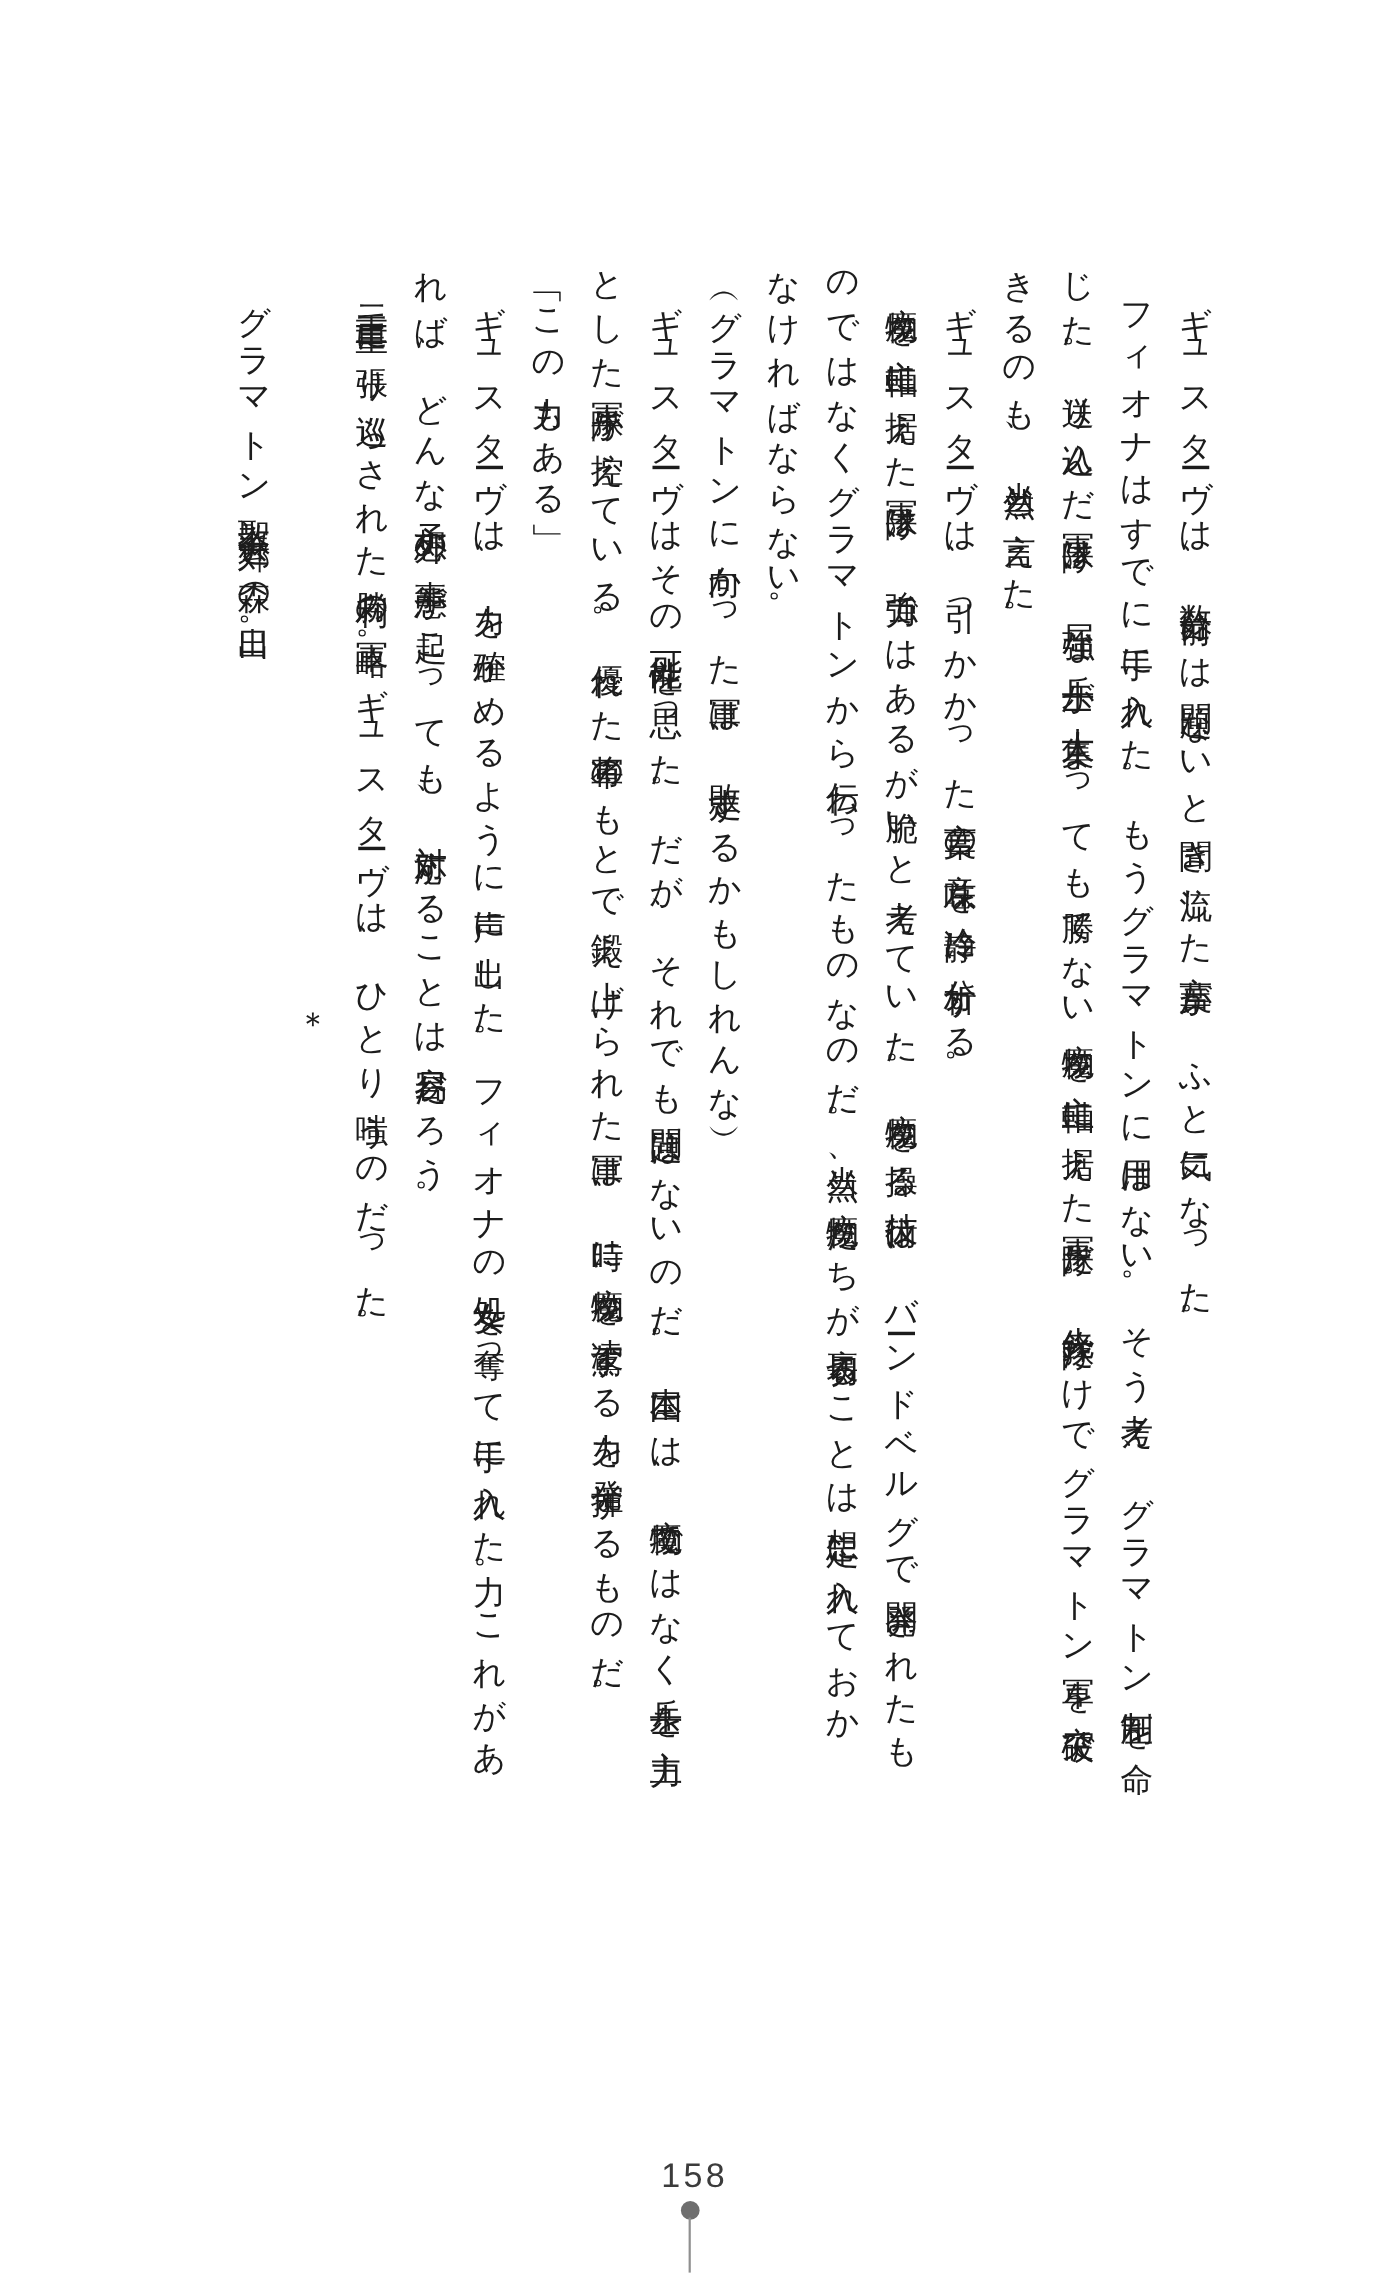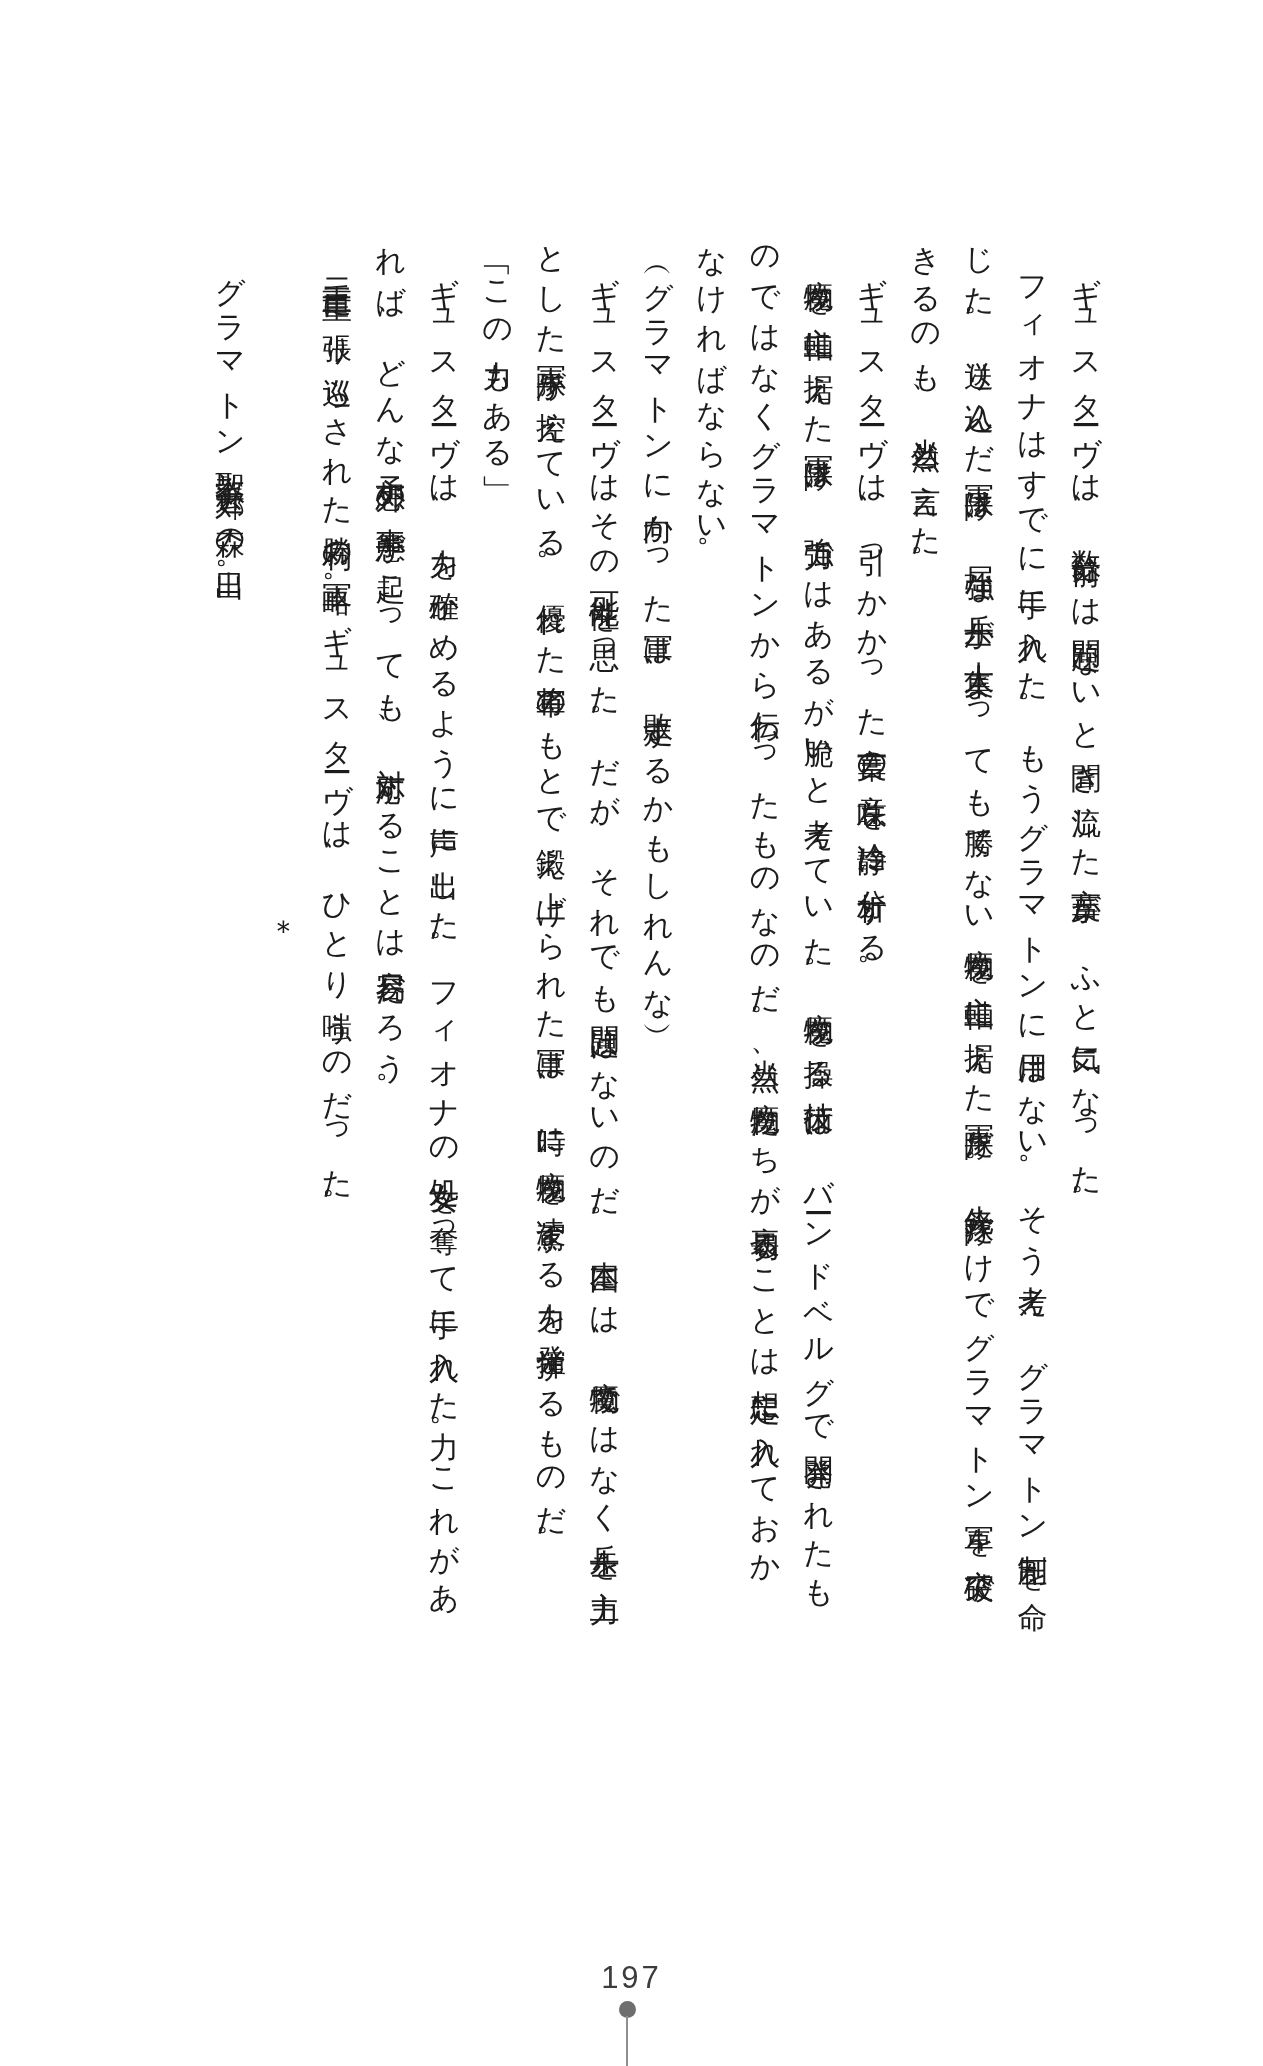--- a/index.html
+++ b/index.html
@@ -78,15 +78,15 @@
     <p>魔物を主軸に据えた軍隊は、強力ではあるが脆いと考えていた。魔物を操る技術は、バーンドベルグで開発されたものではなくグラマトンから伝わったものなのだ。当然、魔物たちが裏切ることは想定に入れておかなければならない。</p>
     <p>（グラマトンに向かった軍は、敗走するかもしれんな）</p>
     <p>ギュスターヴはその可能性を思った。だが、それでも問題はないのだ。本国には、魔物ではなく兵士を主力とした軍隊が控えている。優れた将軍のもとで鍛え上げられた軍は、時に魔物を凌駕する力を発揮するものだ。</p>
     <p>「この力もある」</p>
     <p>ギュスターヴは、力を確かめるように声に出した。フィオナの処女を奪って手に入れた力。これがあれば、どんな予想外の事態が起こっても、対応することは容易だろう。</p>
     <p>二重三重に張り巡らされた勝利の軍略。ギュスターヴは、ひとり嗤うのだった。</p>
     <p class="separator">＊</p>
     <p>グラマトン聖教会近郊、森の出口。</p>
   </div>
 
-<div class="page-number" style="color: rgb(60, 60, 60);">197</div>
+<div class="page-number" style="color: rgb(60, 60, 60);">158</div>
 <div class="footer-marker-dot" style="background: rgb(110, 110, 110);"></div>
 <div class="footer-marker-line" style="background: rgb(143, 143, 143);"></div>
 
 </body></html>

